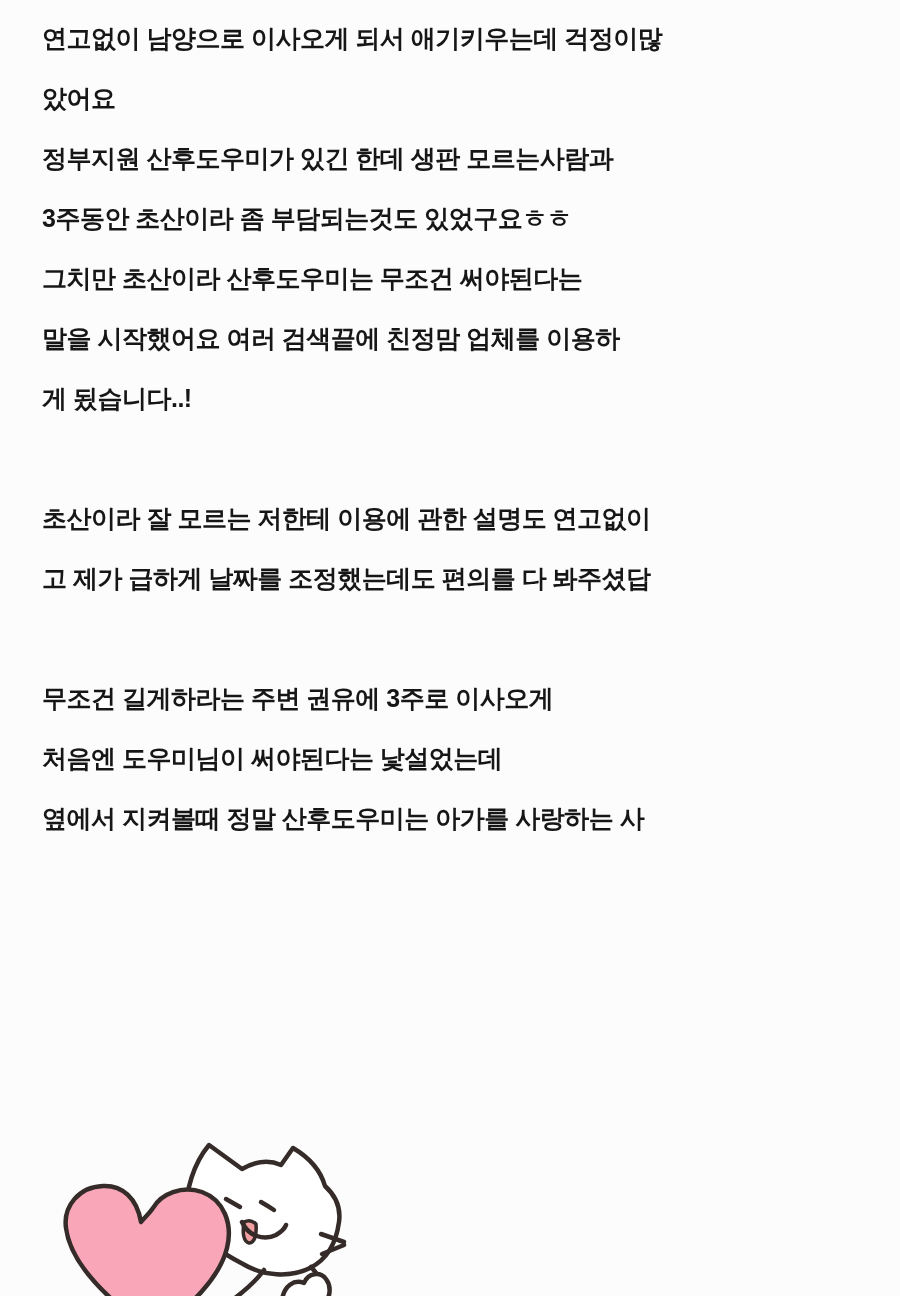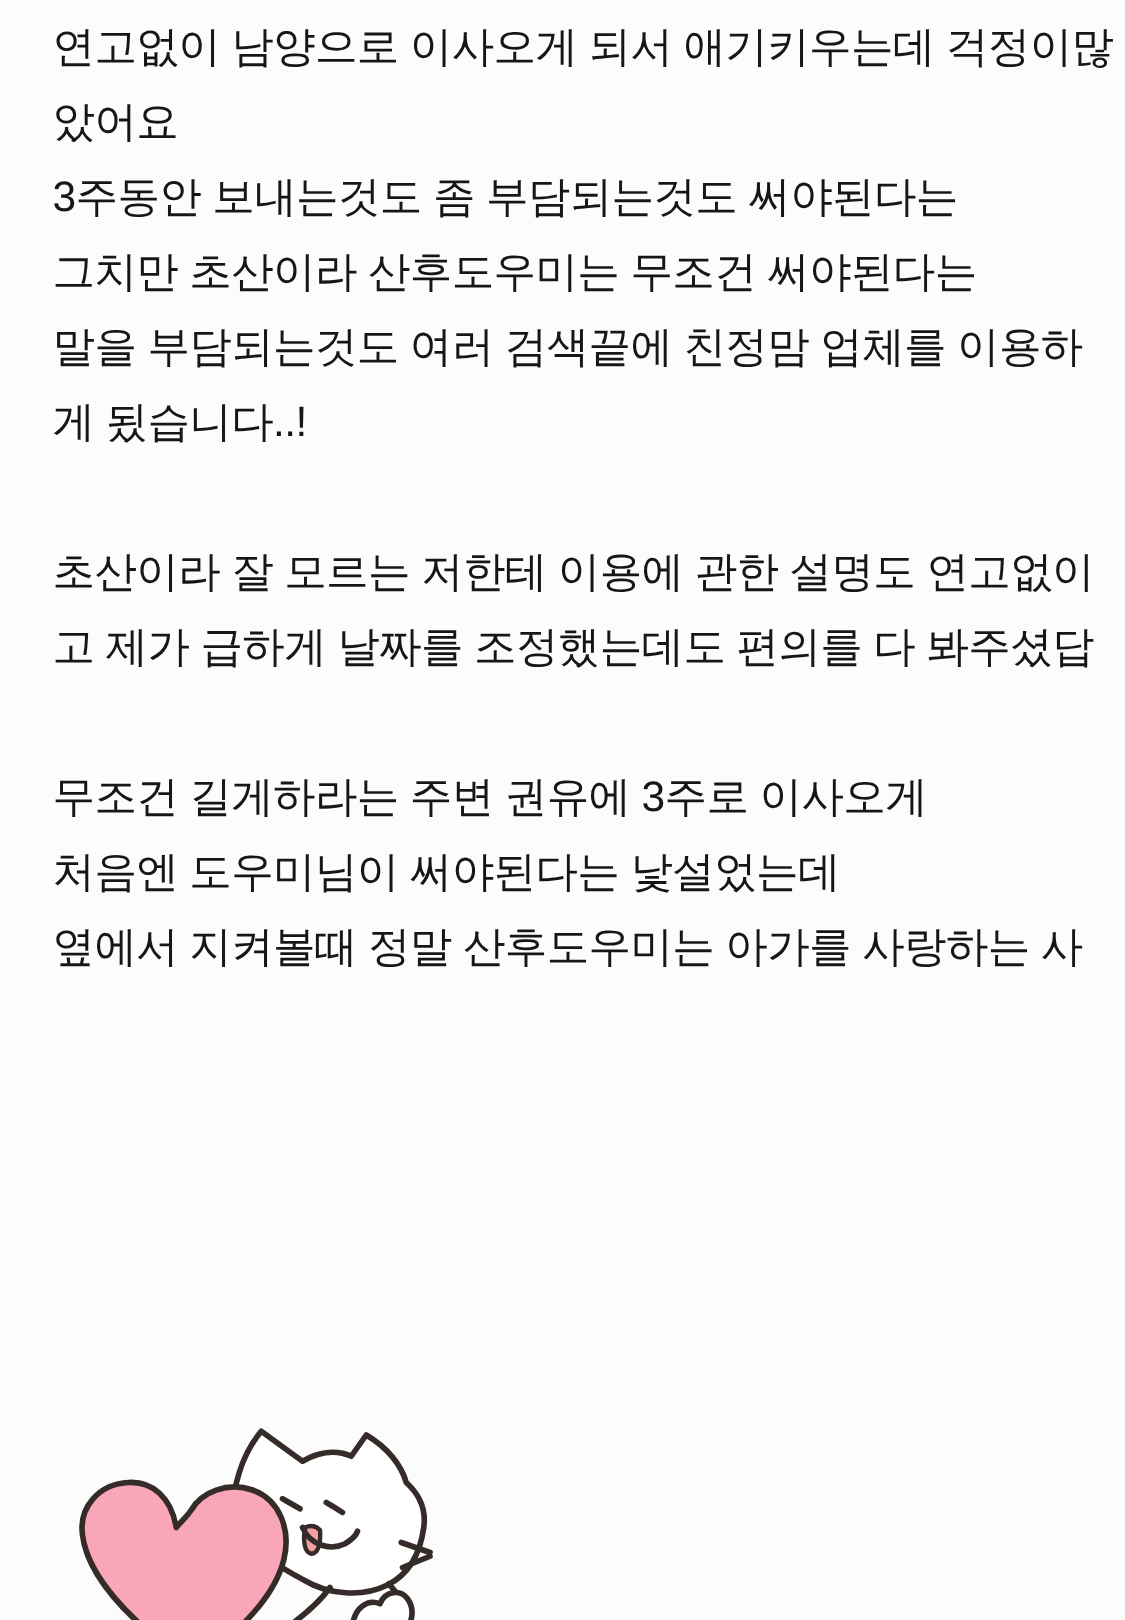--- a/index.html
+++ b/index.html
@@ -12,23 +12,23 @@
     height: 1296px;
     overflow: hidden;
     background: #FCFCFC;
     font-family: "Liberation Sans", "DejaVu Sans", sans-serif;
   }
   .review-text {
     position: absolute;
     left: 42px;
     top: 8px;
     width: 840px;
-    font-size: 34px;
+    font-size: 25px;
     line-height: 60px;
-    font-weight: 400;
+    font-weight: 700;
     color: #161616;
     letter-spacing: -0.5px;
   }
   .line {
     height: 60px;
     white-space: pre;
     overflow: visible;
   }
   .sticker {
     position: absolute;
@@ -54,23 +54,24 @@
     stroke-linecap: round;
     stroke-linejoin: round;
   }
 </style>
 </head>
 <body style="background: rgb(252, 252, 252);">
 
 <div class="review-text" style="color: rgb(22, 22, 22);">
   <div class="line">연고없이 남양으로 이사오게 되서 애기키우는데 걱정이많</div>
   <div class="line">았어요</div>
-  <div class="line">3주동안 보내는것도 좀 부담되는것도 써야된다는</div>
+  <div class="line">정부지원 산후도우미가 있긴 한데 생판 모르는사람과</div>
+  <div class="line">3주동안 초산이라 좀 부담되는것도 있었구요ㅎㅎ</div>
   <div class="line">그치만 초산이라 산후도우미는 무조건 써야된다는</div>
-  <div class="line">말을 부담되는것도 여러 검색끝에 친정맘 업체를 이용하</div>
+  <div class="line">말을 시작했어요 여러 검색끝에 친정맘 업체를 이용하</div>
   <div class="line">게 됬습니다..!</div>
   <div class="line"></div>
   <div class="line">초산이라 잘 모르는 저한테 이용에 관한 설명도 연고없이</div>
   <div class="line">고 제가 급하게 날짜를 조정했는데도 편의를 다 봐주셨답</div>
   <div class="line"></div>
   <div class="line">무조건 길게하라는 주변 권유에 3주로 이사오게</div>
   <div class="line">처음엔 도우미님이 써야된다는 낯설었는데</div>
   <div class="line">옆에서 지켜볼때 정말 산후도우미는 아가를 사랑하는 사</div>
 </div>
 

